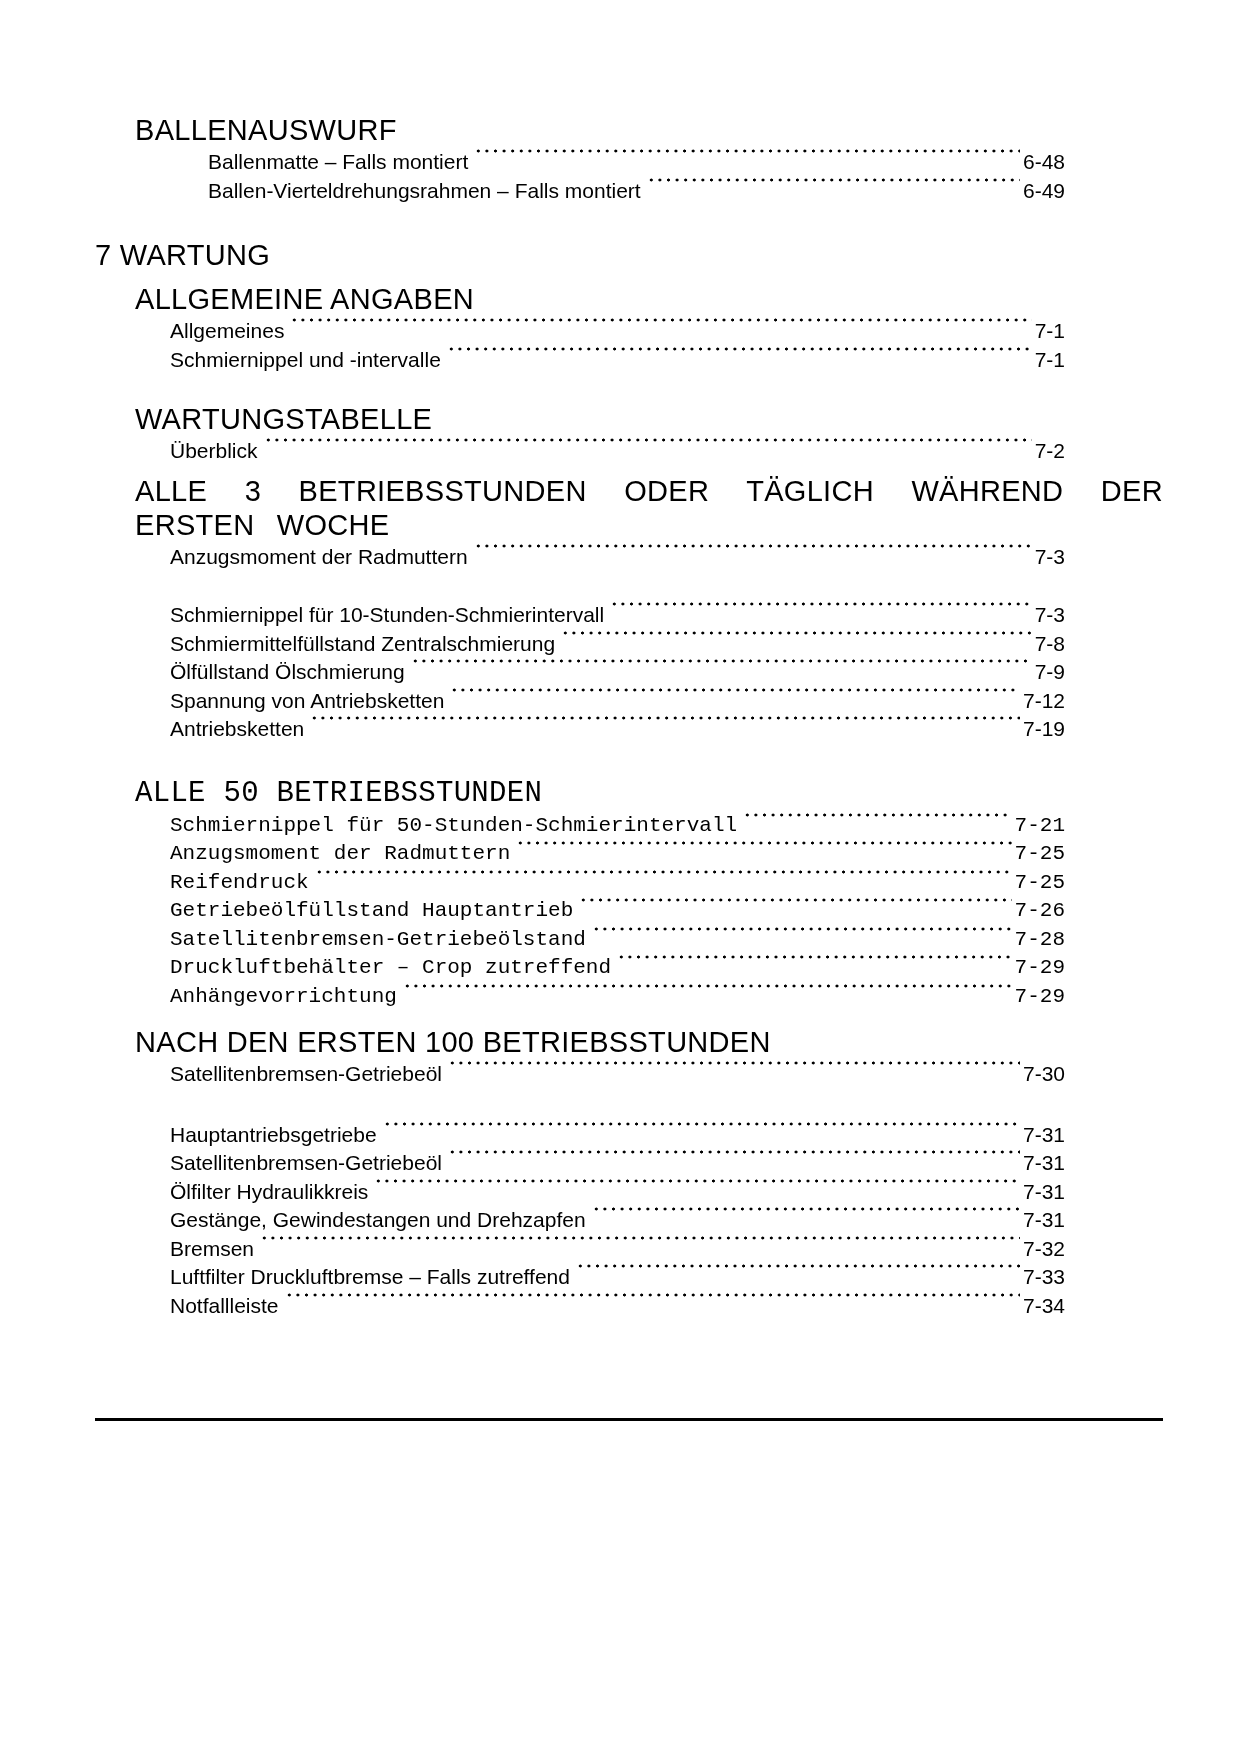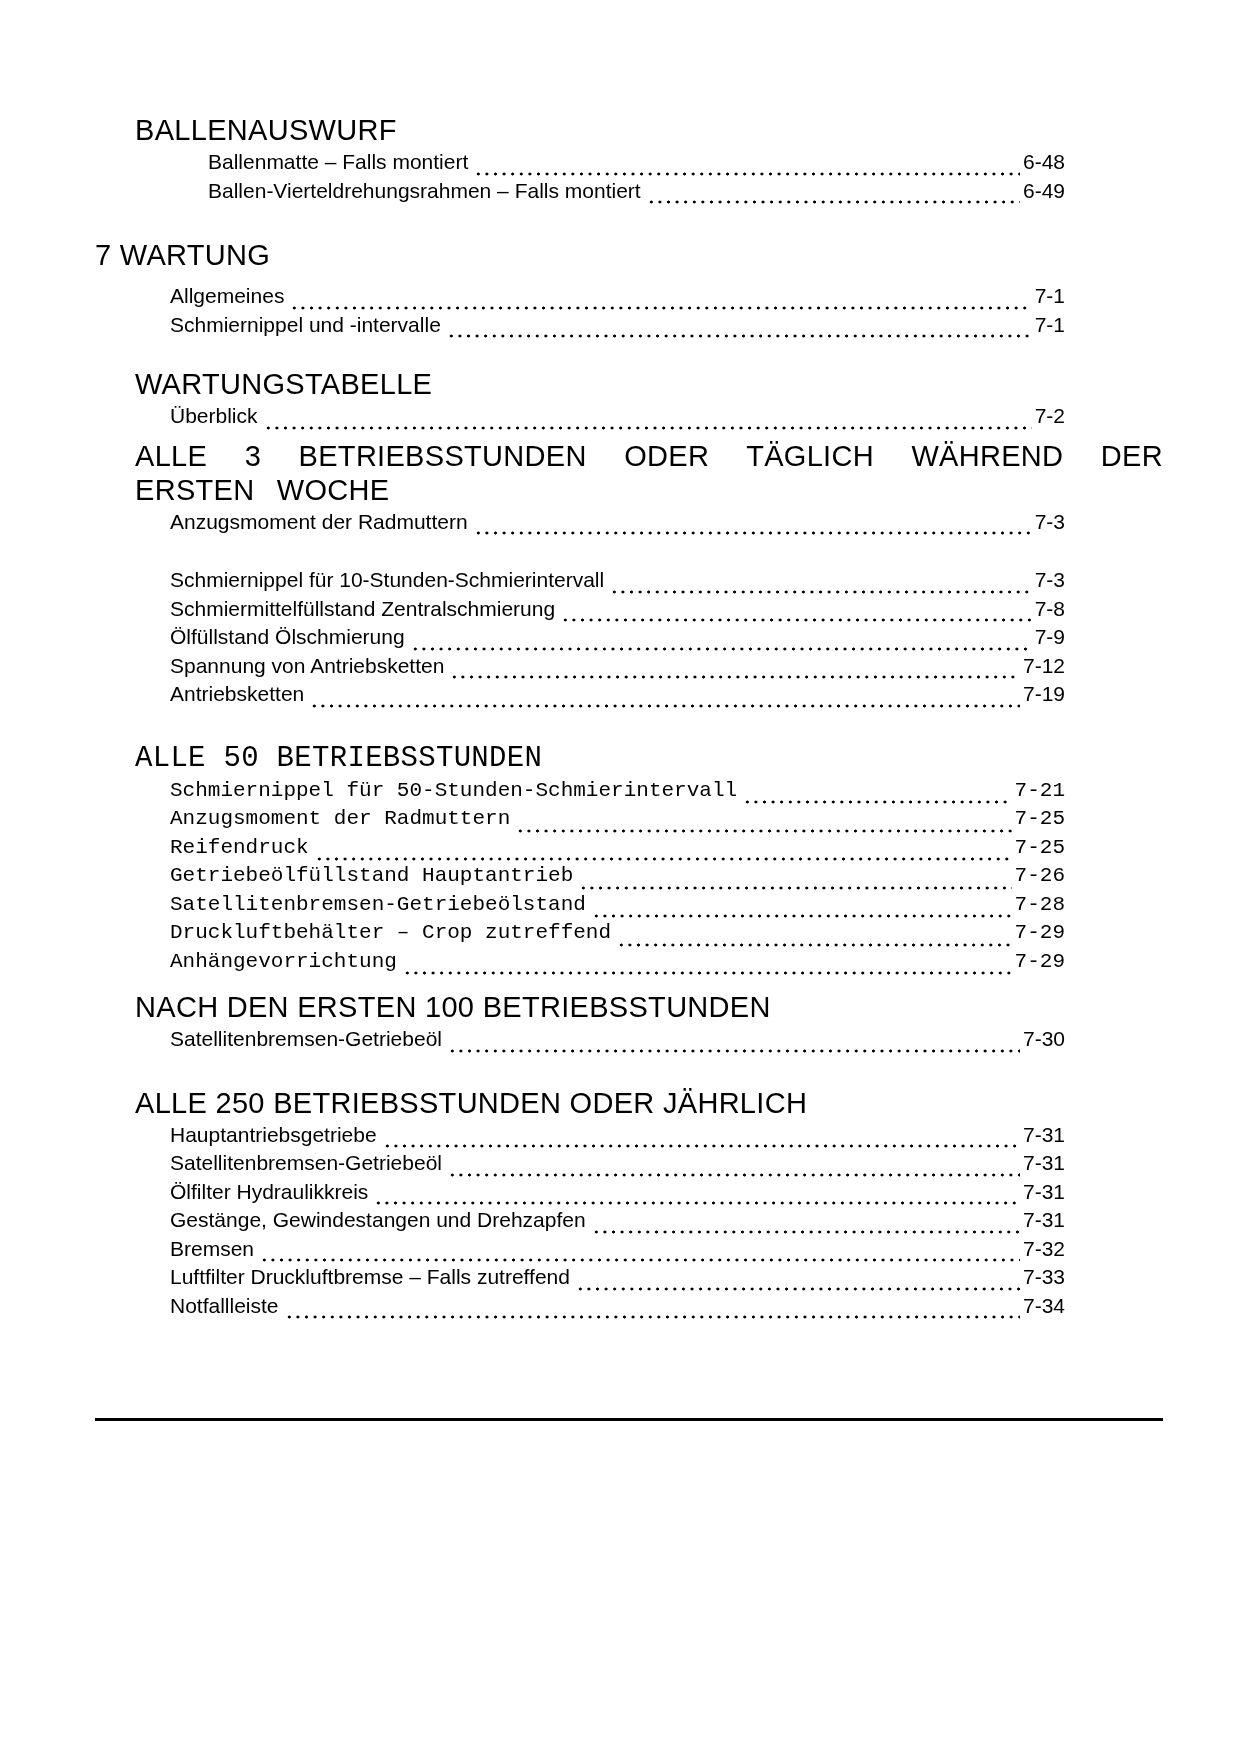--- a/index.html
+++ b/index.html
@@ -34,21 +34,21 @@
     text-align: justify;
   }
   .entries {
     list-style: none;
     margin: 1px 98px 0 75px;
     padding: 0;
   }
   .entries.deep { margin-left: 113px; }
   .entry {
     display: flex;
-    align-items: flex-end;
+    align-items: flex-start;
     font-size: 21px;
     line-height: 28.5px;
     white-space: nowrap;
   }
   .label { flex: 0 0 auto; }
   .dots {
     flex: 1 1 auto;
     height: 6px;
     margin: 0 3px 0 6px;
     background-image: radial-gradient(circle, #000 1.25px, rgba(0,0,0,0) 1.8px);
@@ -96,20 +96,21 @@
     <span class="pagenum">6-49</span>
   </li>
         </ul>
   </section>
       <section class="toc-section">
     <div class="chapter">7 WARTUNG</div>
 
   </section>
       <section class="toc-section">
 
+    <h2 class="heading">ALLGEMEINE ANGABEN</h2>
     <ul class="entries">
           <li class="entry">
     <span class="label">Allgemeines</span>
     <span class="dots"></span>
     <span class="pagenum">7-1</span>
   </li>
           <li class="entry">
     <span class="label">Schmiernippel und -intervalle</span>
     <span class="dots"></span>
     <span class="pagenum">7-1</span>
@@ -215,21 +216,20 @@
     <ul class="entries">
           <li class="entry">
     <span class="label">Satellitenbremsen-Getriebeöl</span>
     <span class="dots"></span>
     <span class="pagenum">7-30</span>
   </li>
         </ul>
   </section>
       <section class="toc-section">
 
-    <h2 class="heading">ALLE 250 BETRIEBSSTUNDEN ODER JÄHRLICH</h2>
     <ul class="entries">
           <li class="entry">
     <span class="label">Hauptantriebsgetriebe</span>
     <span class="dots"></span>
     <span class="pagenum">7-31</span>
   </li>
           <li class="entry">
     <span class="label">Satellitenbremsen-Getriebeöl</span>
     <span class="dots"></span>
     <span class="pagenum">7-31</span>

